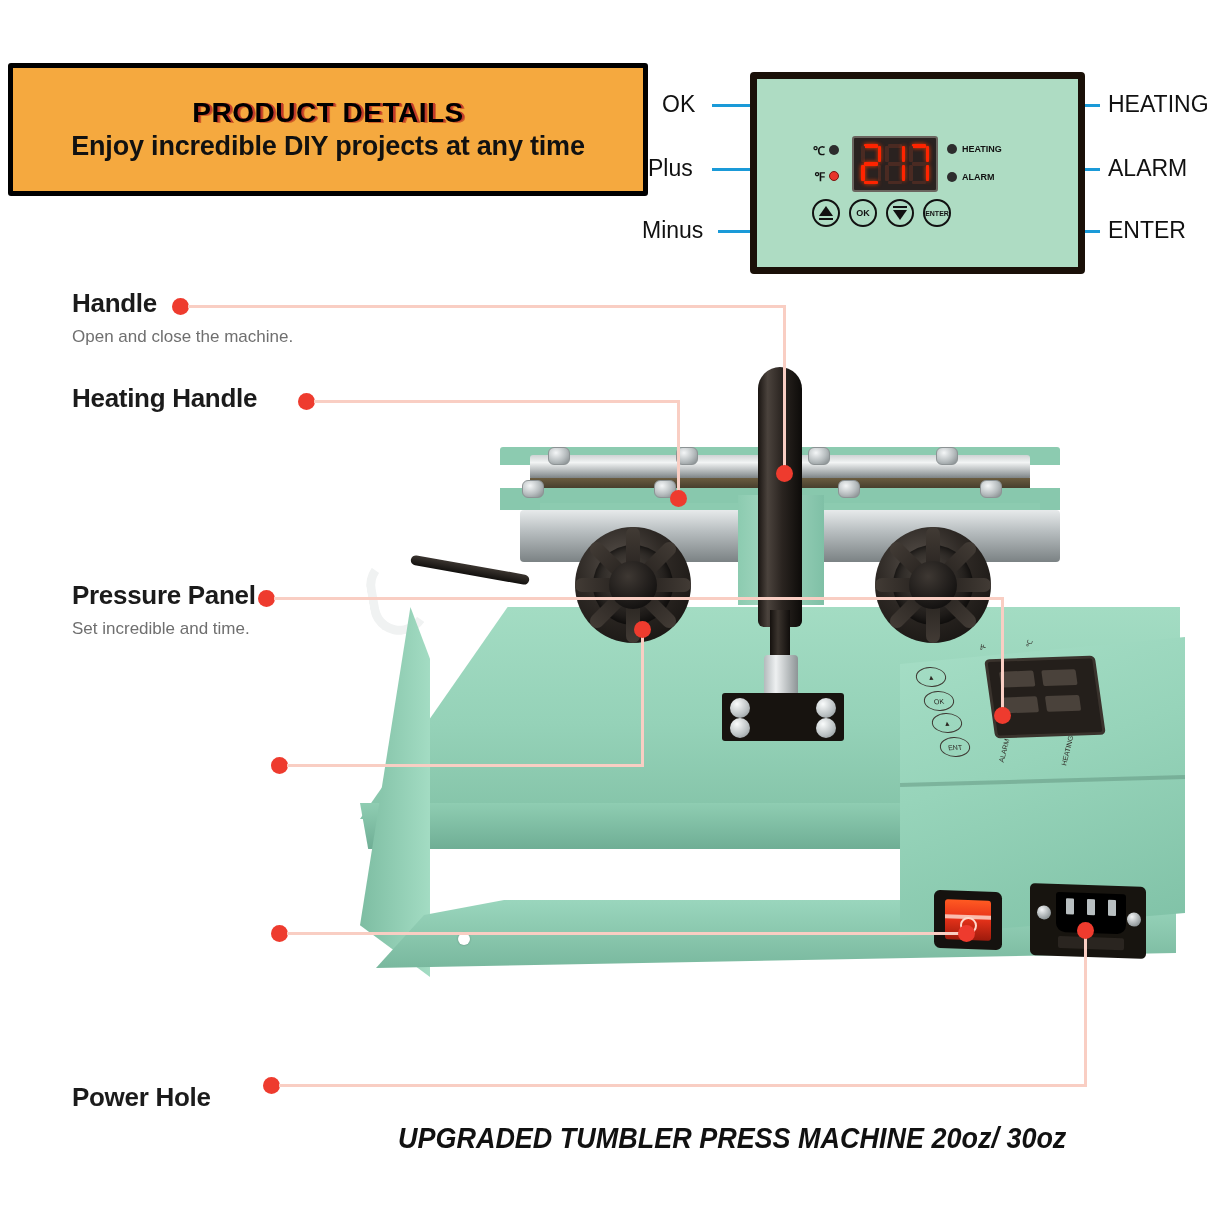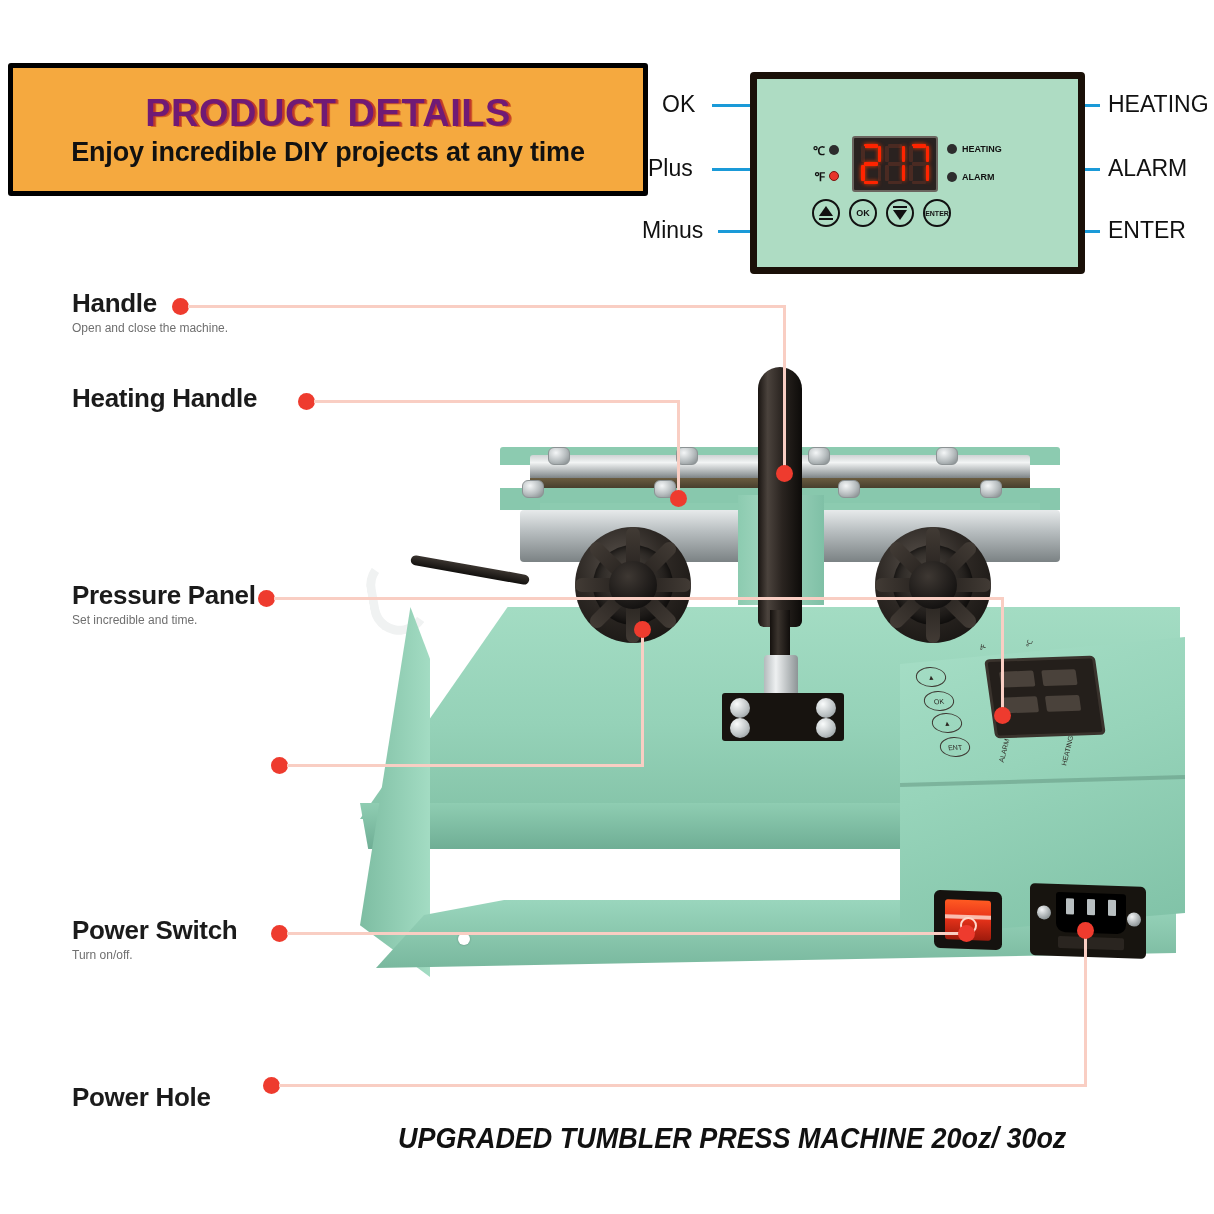--- a/index.html
+++ b/index.html
@@ -17,23 +17,23 @@
     position: absolute; left: 8px; top: 63px;
     width: 640px; height: 133px;
     background: #f5a93f;
     border: 5px solid #000;
     border-radius: 3px;
     display: flex; flex-direction: column;
     align-items: center; justify-content: center;
     gap: 2px;
   }
   #banner .b-title {
-    font-size: 38px; font-weight: bold;
+    font-size: 28px; font-weight: bold;
     letter-spacing: 0.5px;
-    color: #701a75;
+    color: #000000;
     text-shadow: 2px 0 0 #c0392b, 3px 1px 0 rgba(180,40,20,.55);
     font-family: "Liberation Sans", sans-serif;
   }
   #banner .b-sub {
     font-size: 27px; font-weight: bold;
     color: #111; letter-spacing: -0.2px;
     font-family: "Liberation Sans", sans-serif;
   }
 
   
@@ -94,22 +94,22 @@
   .bluelead { position: absolute; background: #1a9ad8; }
 
   
   .callout { position: absolute; }
   .callout .c-title {
     font-size: 26px; font-weight: bold; color: #1b1b1b;
     letter-spacing: -0.3px; white-space: nowrap;
     font-family: "Liberation Sans", sans-serif;
   }
   .callout .c-desc {
-    font-size: 12px; color: #6f6f6f; line-height: 1.5;
-    font-family: "Liberation Sans", sans-serif;
+    font-size: 17px; color: #6f6f6f; line-height: 1.5;
+    margin-top: 5px; font-family: "Liberation Sans", sans-serif;
   }
   .dot {
     position: absolute; width: 17px; height: 17px;
     border-radius: 50%; background: #ee3b2e;
   }
   .lead { position: absolute; background: #f9cec3; }
 
   
   #machine { position: absolute; left: 340px; top: 355px; width: 860px; height: 680px; }
 
@@ -533,24 +533,20 @@
   <div class="dot" style="left:258px; top:590px;"></div>
   <div class="lead" style="left:274px; top:597px; width:730px; height:3px;"></div>
   <div class="lead" style="left:1001px; top:597px; width:3px; height:120px;"></div>
   <div class="dot" style="left:994px; top:707px;"></div>
 
   <div class="dot" style="left:271px; top:757px;"></div>
   <div class="lead" style="left:287px; top:764px; width:357px; height:3px;"></div>
   <div class="lead" style="left:641px; top:630px; width:3px; height:136px;"></div>
   <div class="dot" style="left:634px; top:621px;"></div>
 
-  <div class="callout" style="left:72px; top:915px; width:300px;">
-    <div class="c-title">Power Switch</div>
-    <div class="c-desc">Turn on/off.</div>
-  </div>
   <div class="dot" style="left:271px; top:925px;"></div>
   <div class="lead" style="left:287px; top:932px; width:680px; height:3px;"></div>
   <div class="dot" style="left:958px; top:925px;"></div>
 
   <div class="callout" style="left:72px; top:1082px; width:300px;">
     <div class="c-title">Power Hole</div>
   </div>
   <div class="dot" style="left:263px; top:1077px;"></div>
   <div class="lead" style="left:279px; top:1084px; width:808px; height:3px;"></div>
   <div class="lead" style="left:1084px; top:932px; width:3px; height:153px;"></div>

